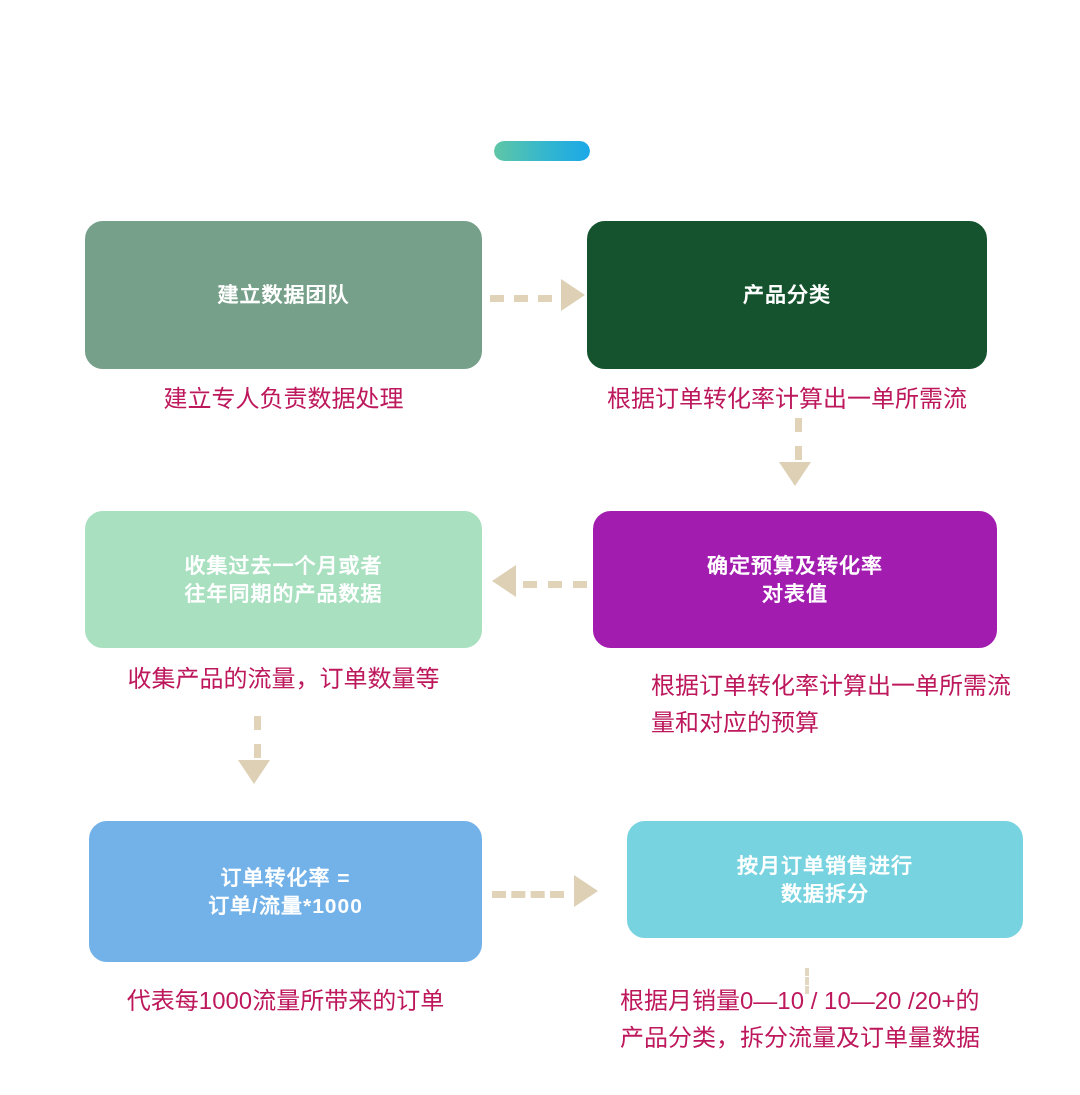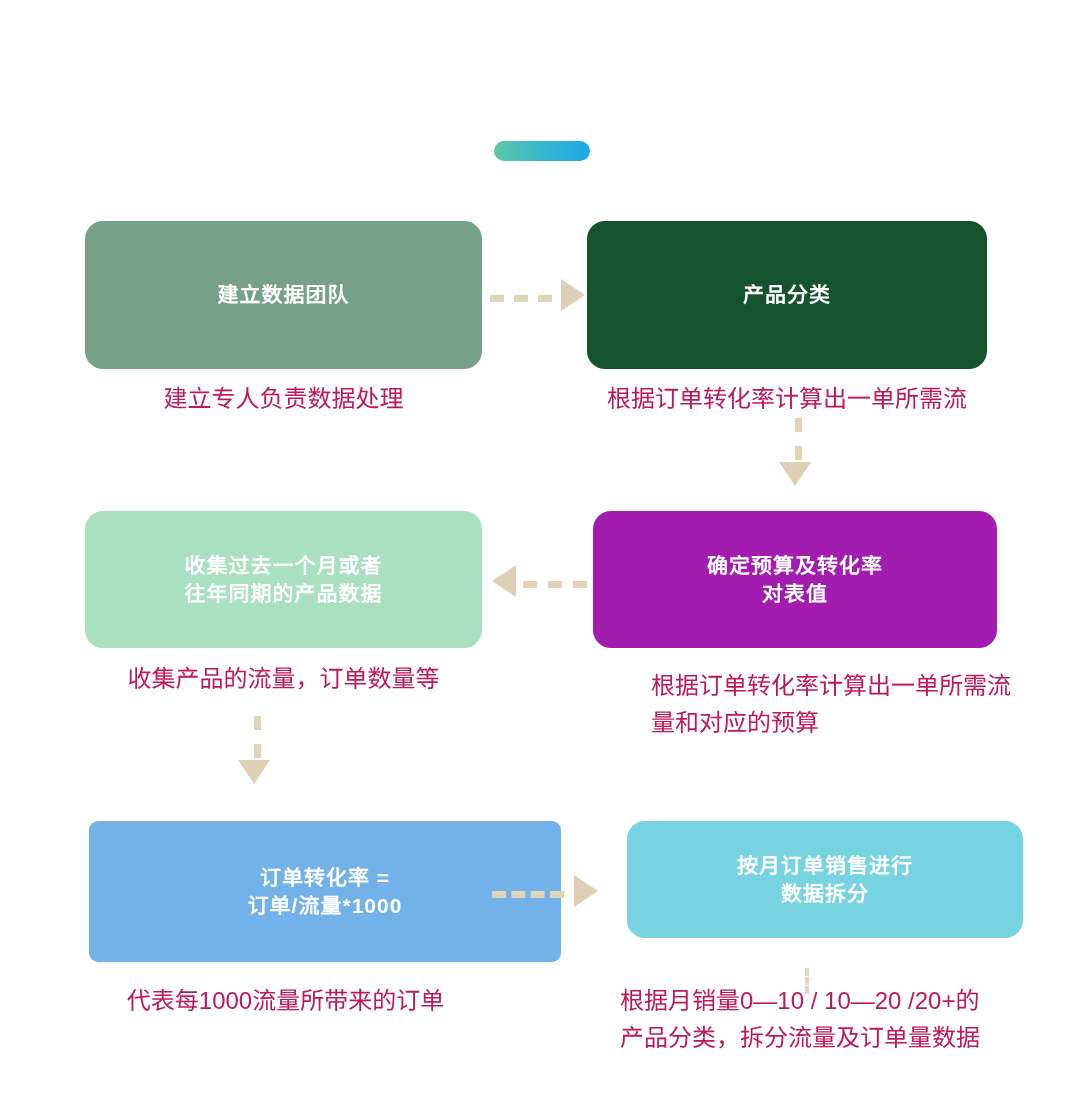--- a/index.html
+++ b/index.html
@@ -64,21 +64,21 @@
     letter-spacing: 1px;
   }
 
   .flow-box .box-text { display: block; white-space: pre-line; }
 
   
   #box-1 { left: 85px;  top: 221px; width: 397px; height: 148px; background: #76a089; }
   #box-2 { left: 587px; top: 221px; width: 400px; height: 148px; background: #14532d; }
   #box-3 { left: 85px;  top: 511px; width: 397px; height: 137px; background: #a8e0c0; align-items: center; }
   #box-4 { left: 593px; top: 511px; width: 404px; height: 137px; background: #a21caf; }
-  #box-5 { left: 89px;  top: 821px; width: 472px; height: 141px; background: #73b2e8; border-radius: 9px; }
+  #box-5 { left: 89px;  top: 821px; width: 393px; height: 141px; background: #73b2e8; }
   #box-6 { left: 627px; top: 821px; width: 396px; height: 117px; background: #78d3e0; }
 
   
   .caption {
     position: absolute;
     color: #be185d;
     font-size: 24px;
     line-height: 1.55;
     white-space: pre-line;
   }

